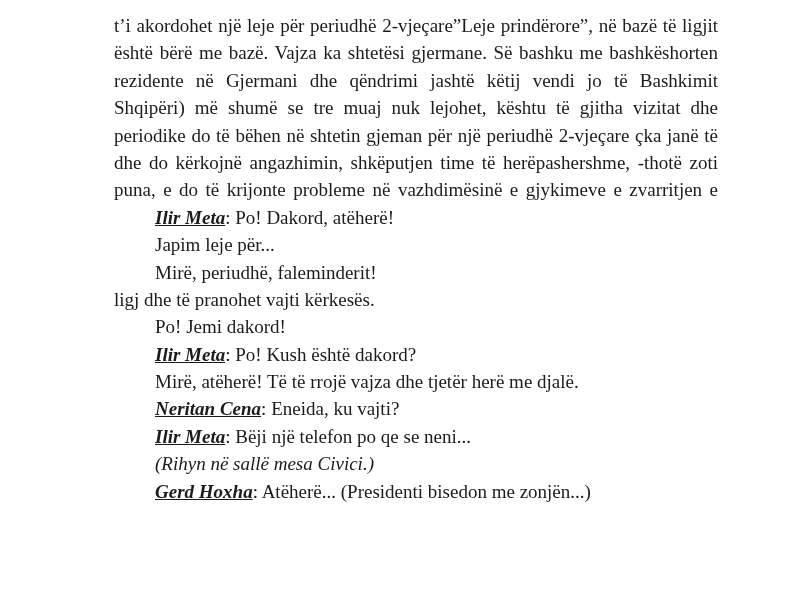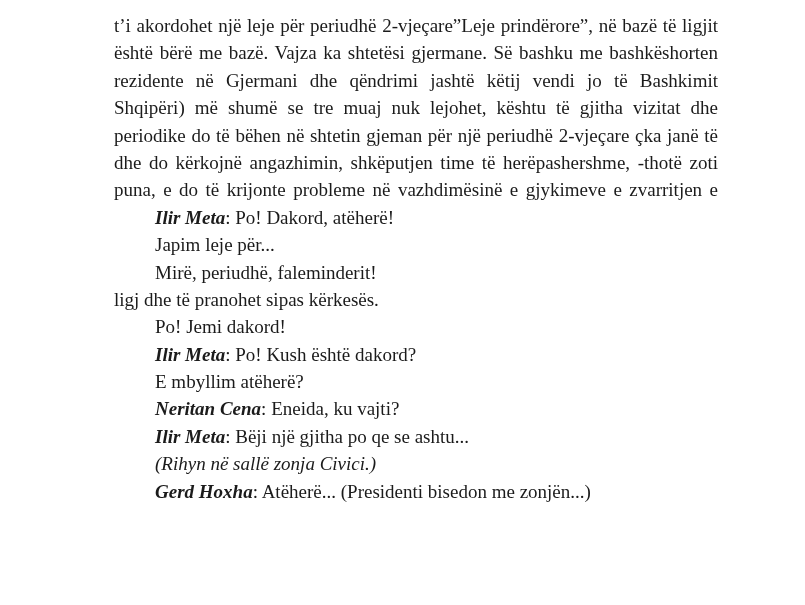--- a/index.html
+++ b/index.html
@@ -39,37 +39,38 @@
   }
   .line.indent {
     text-indent: 41px;
   }
   .line.italic {
     font-style: italic;
   }
   .speaker {
     font-weight: bold;
     font-style: italic;
+    text-decoration: underline;
   }
 </style>
 </head>
 <body>
 
 <div class="page">
     <div class="line justify"><span>t’i akordohet një leje për periudhë 2-vjeçare”Leje prindërore”, në bazë të ligjit 96/2016,</span></div>
     <div class="line justify"><span>është bërë me bazë. Vajza ka shtetësi gjermane. Së bashku me bashkëshorten janë</span></div>
     <div class="line justify"><span>rezidente në Gjermani dhe qëndrimi jashtë këtij vendi jo të Bashkimit Evropian (d.m.th.</span></div>
     <div class="line justify"><span>Shqipëri) më shumë se tre muaj nuk lejohet, kështu të gjitha vizitat dhe kontrollet</span></div>
     <div class="line justify"><span>periodike do të bëhen në shtetin gjeman për një periudhë 2-vjeçare çka janë të shpeshta</span></div>
     <div class="line justify"><span>dhe do kërkojnë angazhimin, shkëputjen time të herëpashershme, -thotë zoti Gjoni, -nga</span></div>
     <div class="line justify"><span>puna, e do të krijonte probleme në vazhdimësinë e gjykimeve e zvarritjen e dosjeve që ka</span></div>
     <div class="line indent"><span class="speaker">Ilir Meta</span><span>: Po! Dakord, atëherë!</span></div>
     <div class="line indent"><span>Japim leje për...</span></div>
     <div class="line indent"><span>Mirë, periudhë, faleminderit!</span></div>
-    <div class="line"><span>ligj dhe të pranohet sipas kërkesës.</span></div>
+    <div class="line"><span>ligj dhe të pranohet vajti kërkesës.</span></div>
     <div class="line indent"><span>Po! Jemi dakord!</span></div>
     <div class="line indent"><span class="speaker">Ilir Meta</span><span>: Po! Kush është dakord?</span></div>
-    <div class="line indent"><span>E mbyllim atëherë?</span></div>
+    <div class="line indent"><span>Mirë, atëherë! Të të rrojë vajza dhe tjetër herë me djalë.</span></div>
     <div class="line indent"><span class="speaker">Neritan Cena</span><span>: Eneida, ku vajti?</span></div>
-    <div class="line indent"><span class="speaker">Ilir Meta</span><span>: Bëji një gjitha po qe se ashtu...</span></div>
-    <div class="line indent italic"><span>(Rihyn në sallë zonja Civici.)</span></div>
+    <div class="line indent"><span class="speaker">Ilir Meta</span><span>: Bëji një telefon po qe se neni...</span></div>
+    <div class="line indent italic"><span>(Rihyn në sallë mesa Civici.)</span></div>
     <div class="line indent"><span class="speaker">Gerd Hoxha</span><span>: Atëherë... (Presidenti bisedon me zonjën...)</span></div>
   </div>
 
 </body></html>

